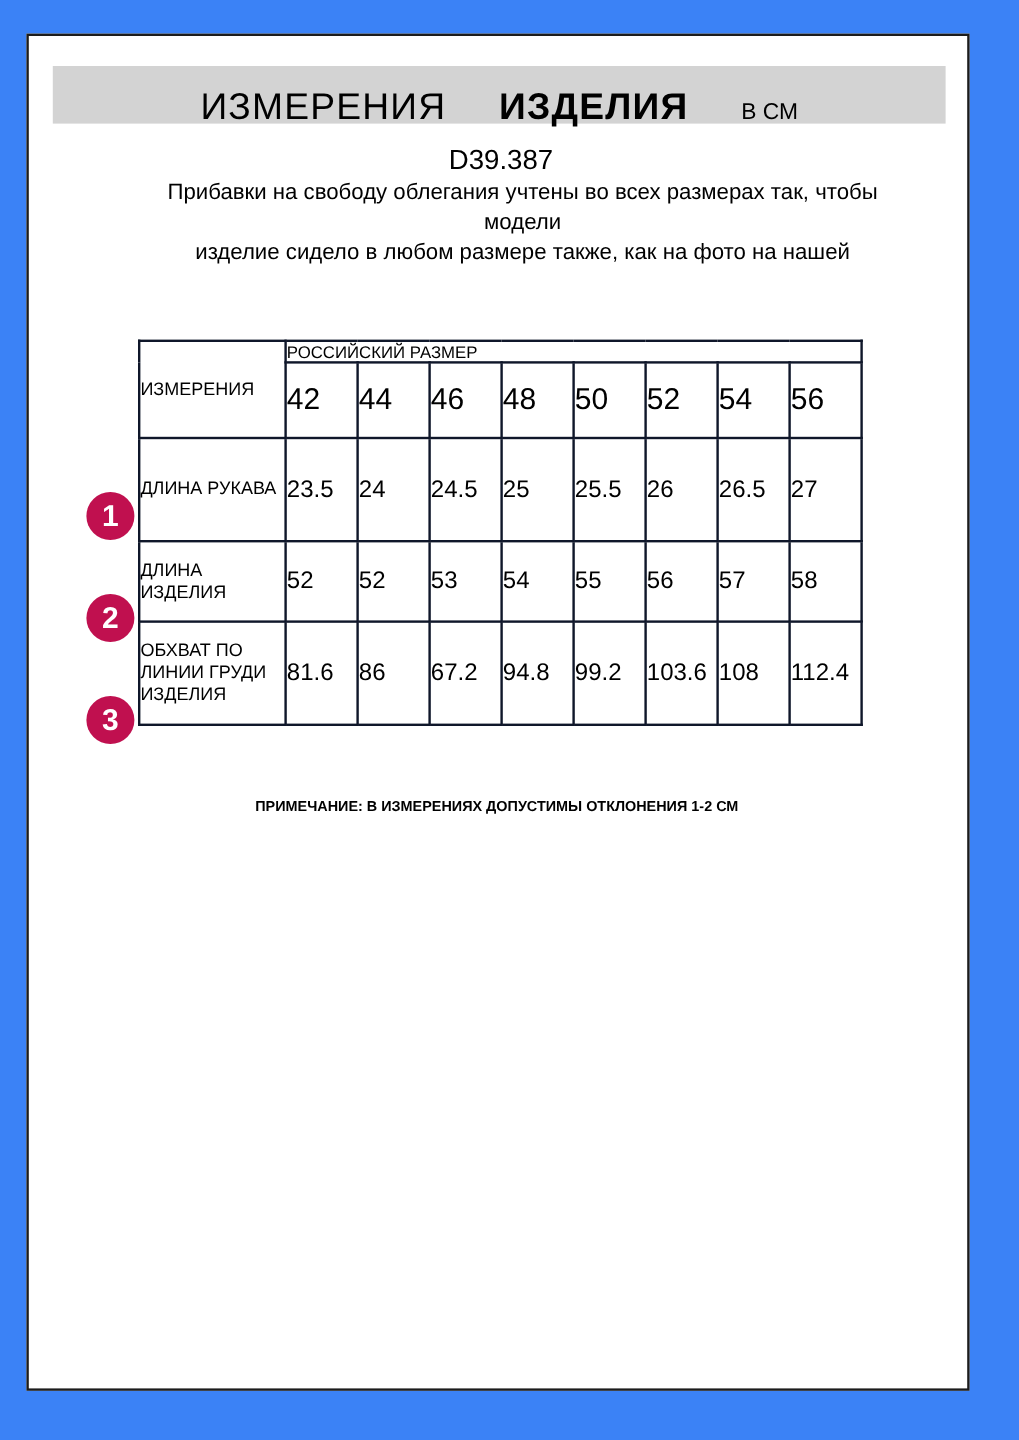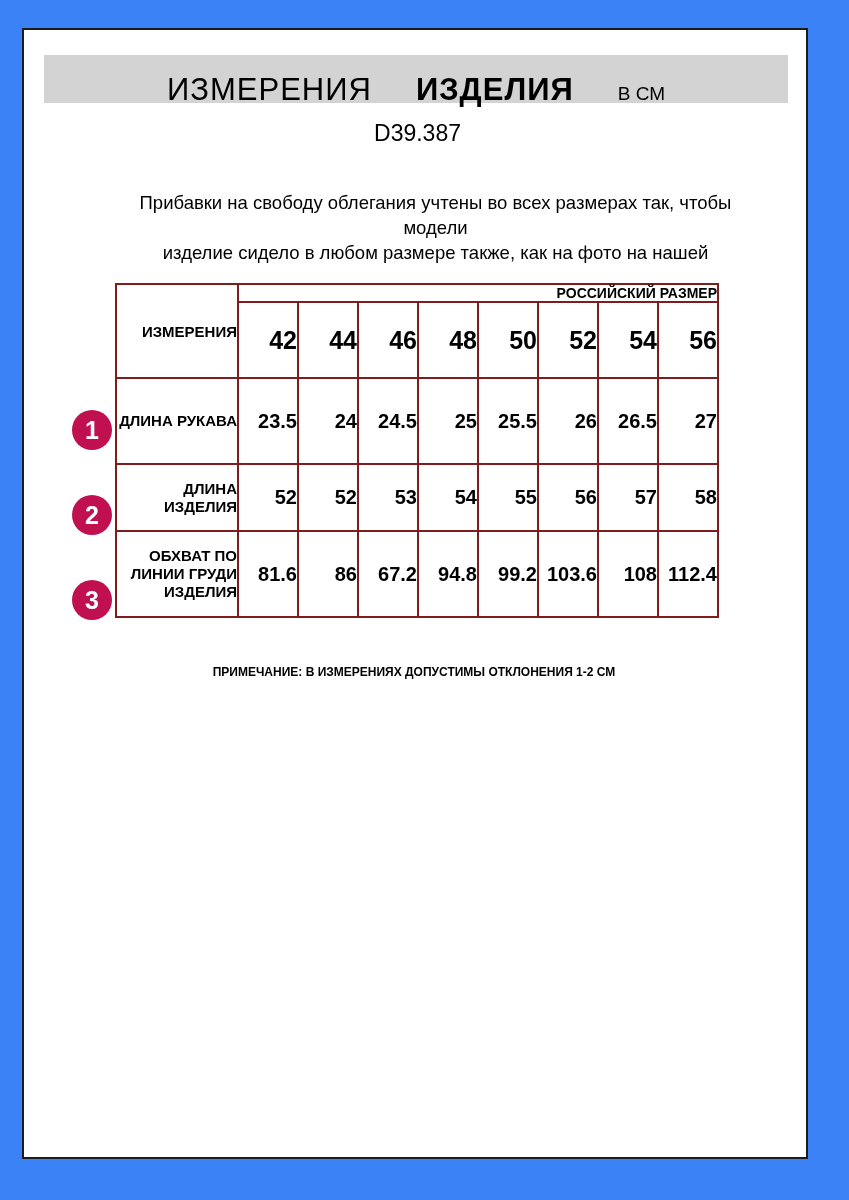--- a/index.html
+++ b/index.html
@@ -26,35 +26,35 @@
   }
   .tb-reg{font-size:31px;font-weight:400;line-height:48px;letter-spacing:1px;}
   .tb-bold{font-size:31px;font-weight:700;line-height:48px;letter-spacing:1px;}
   .tb-unit{font-size:19px;font-weight:400;margin-top:28px;}
   .product-code{
     position:absolute;left:22px;top:120px;width:791px;
     text-align:center;font-size:23px;font-weight:400;
   }
   .description{
     position:absolute;left:22px;top:147px;width:827px;
-    text-align:center;font-size:18.5px;line-height:25px;font-weight:400;margin-top:43px;
+    text-align:center;font-size:18.5px;line-height:25px;font-weight:400;
   }
   table.size-table{
     position:absolute;left:115px;top:283px;
     border-collapse:collapse;table-layout:fixed;
   }
   table.size-table td, table.size-table th{
-    border:2px solid #7f1d1d;
-    text-align:right;vertical-align:middle;
-    padding:0;font-weight:700;
+    border:2px solid #0f172a;
+    text-align:left;vertical-align:middle;
+    padding:0;font-weight:400;
   }
   .col-measure{width:122px;}
   .col-size{width:60px;}
   tr.row-group-hdr{height:18px;}
-  tr.row-sizes{height:76px;}
+  tr.row-sizes{height:63px;}
   tr.row-data-1{height:86px;margin-top:45px;}
   tr.row-data-2{height:67px;}
   tr.row-data-3{height:86px;}
   td.measure-hdr{font-size:15px;}
   td.group-hdr{font-size:14px;}
   td.size-hdr{font-size:25px;font-weight:700;}
   td.row-label{font-size:15px;white-space:pre-line;line-height:18px;padding:0 4px;}
   td.val{font-size:20px;}
   .num-circle{
     position:absolute;left:72px;

